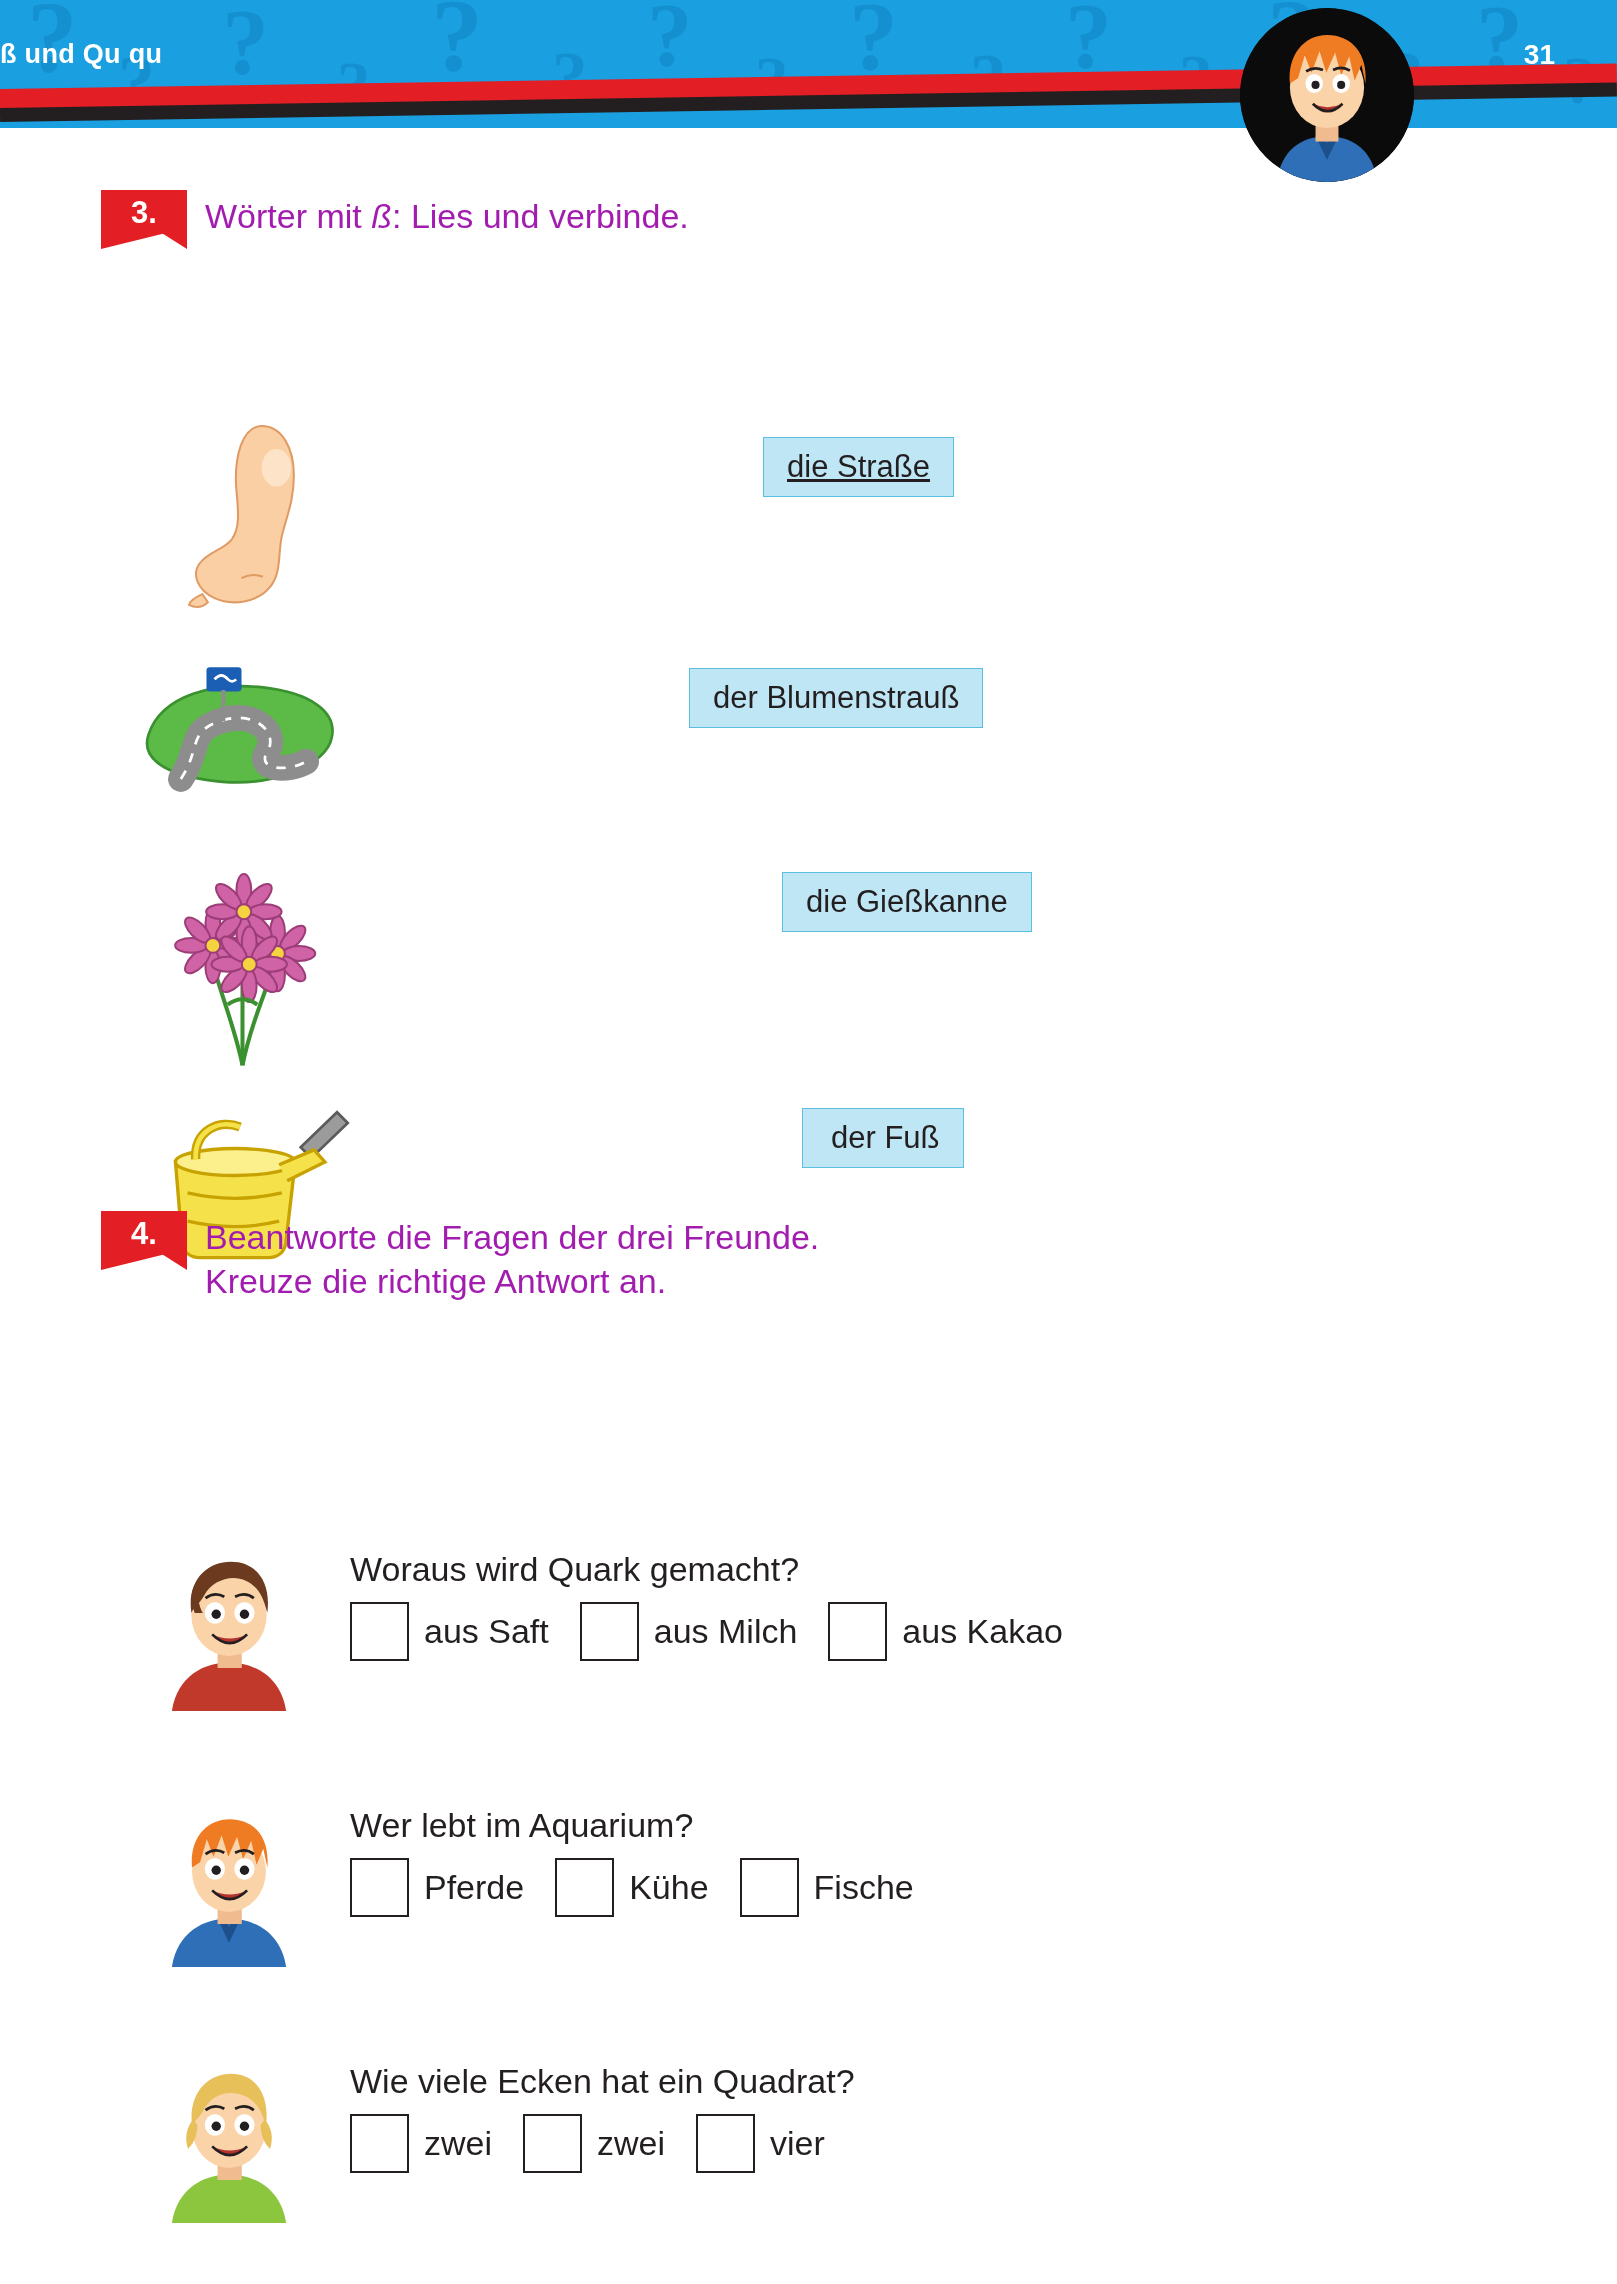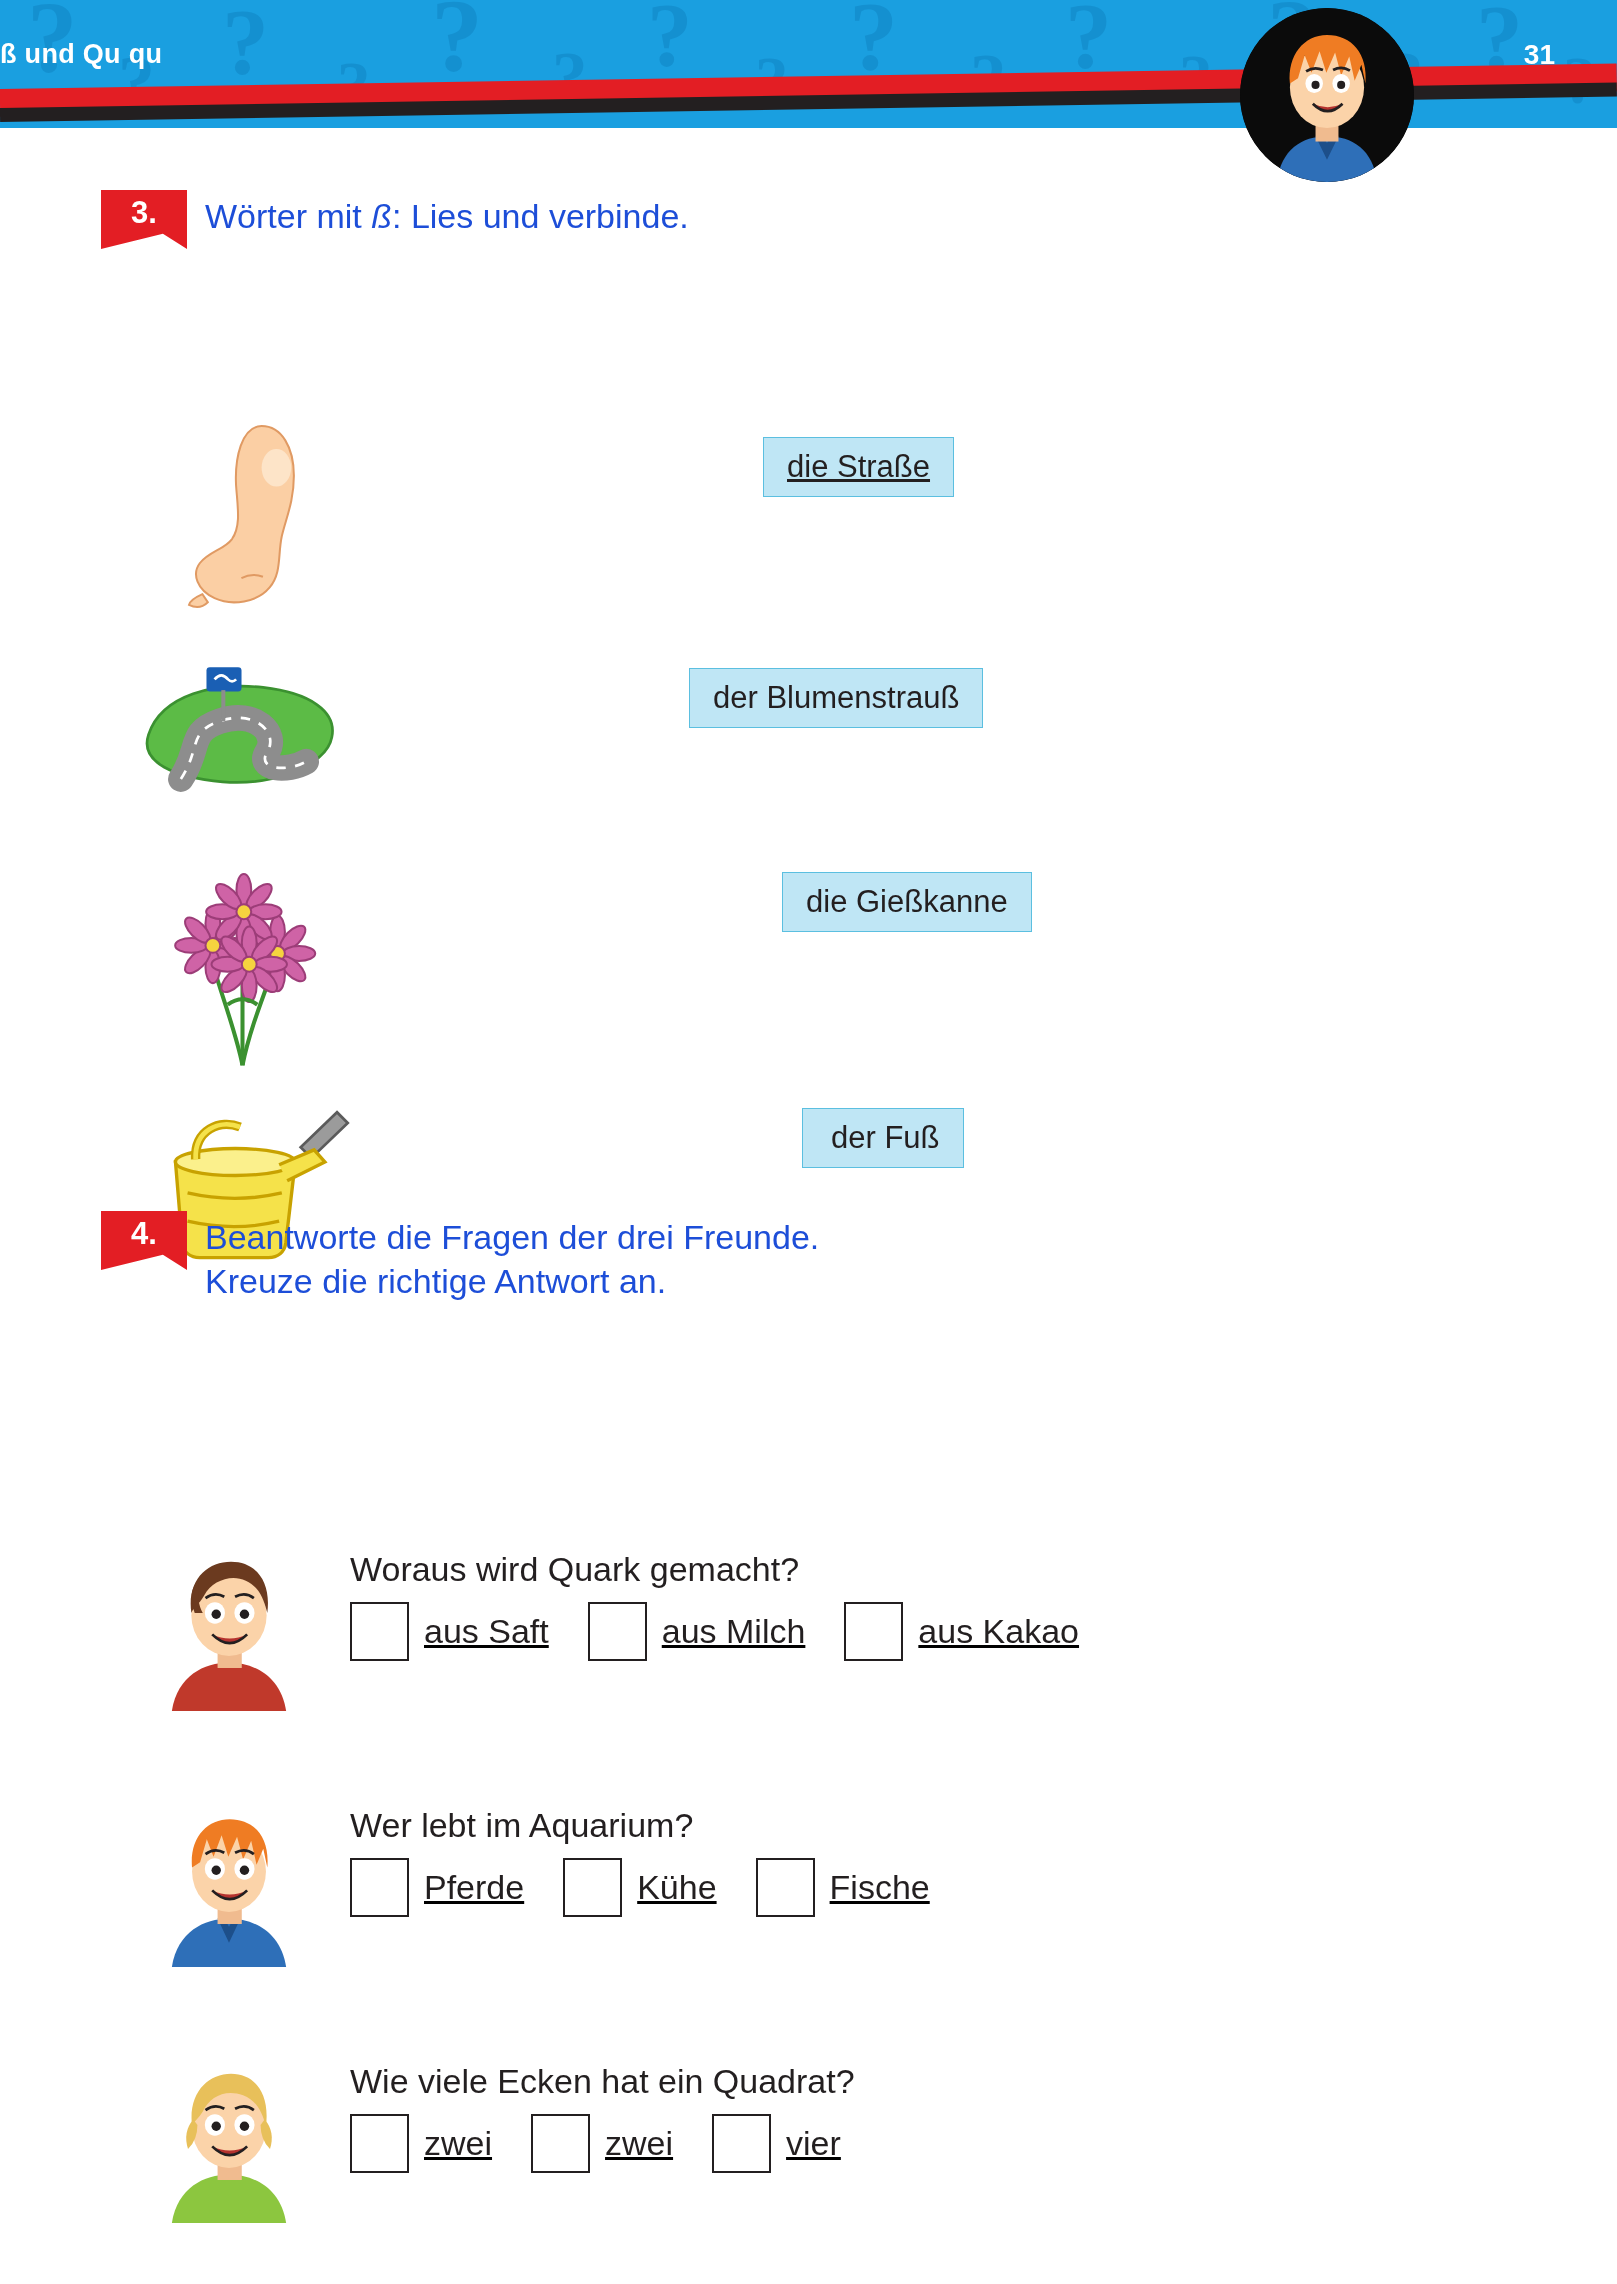--- a/index.html
+++ b/index.html
@@ -112,21 +112,21 @@
     position: absolute;
     top: 5.4px; left: 0;
     width: 86px;
     text-align: center;
     color: #ffffff;
     font-size: 31px;
     font-weight: bold;
   }
   .task-text {
     font-size: 34px;
-    color: #1d4ed8;
+    color: #a21caf;
     line-height: 1.28;
     padding-top: 5.4px;
   }
   .task-text i { font-style: italic; }
 
   
   .ex3 { position: absolute; top: 270px; left: 0; width: 1617px; height: 943px; }
 
   .pic { position: absolute; }
 
@@ -149,22 +149,21 @@
     position: absolute;
     left: 350px;
     font-size: 34px;
     color: #231f20;
     white-space: nowrap;
   }
   .q-options {
     position: absolute;
     left: 350px;
     display: flex;
-    gap: 11px;
-    text-decoration: underline;
+    gap: 3px;
   }
   .opt { display: flex; align-items: center; margin-right: 28px; }
   .opt-box {
     width: 59px; height: 59px;
     border: 2px solid #231f20;
     background: #ffffff;
     margin-right: 15px;
   }
   .opt-label { font-size: 34px; color: #231f20; white-space: nowrap; }
 </style>

